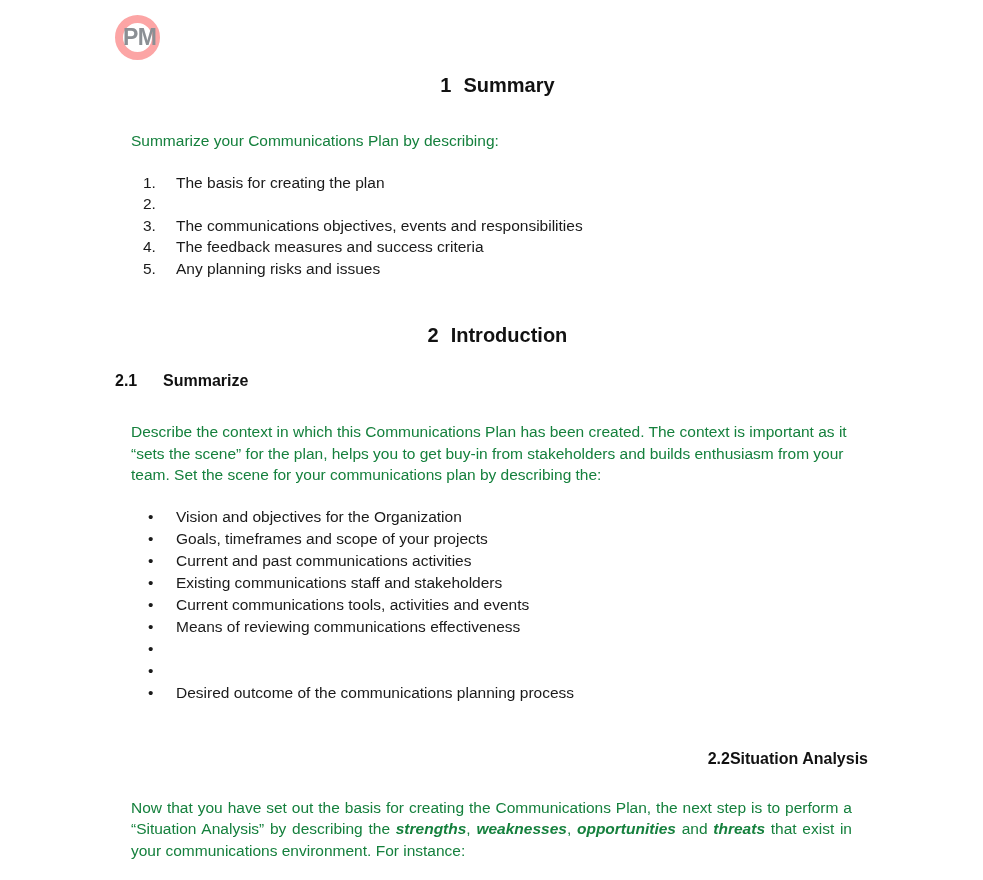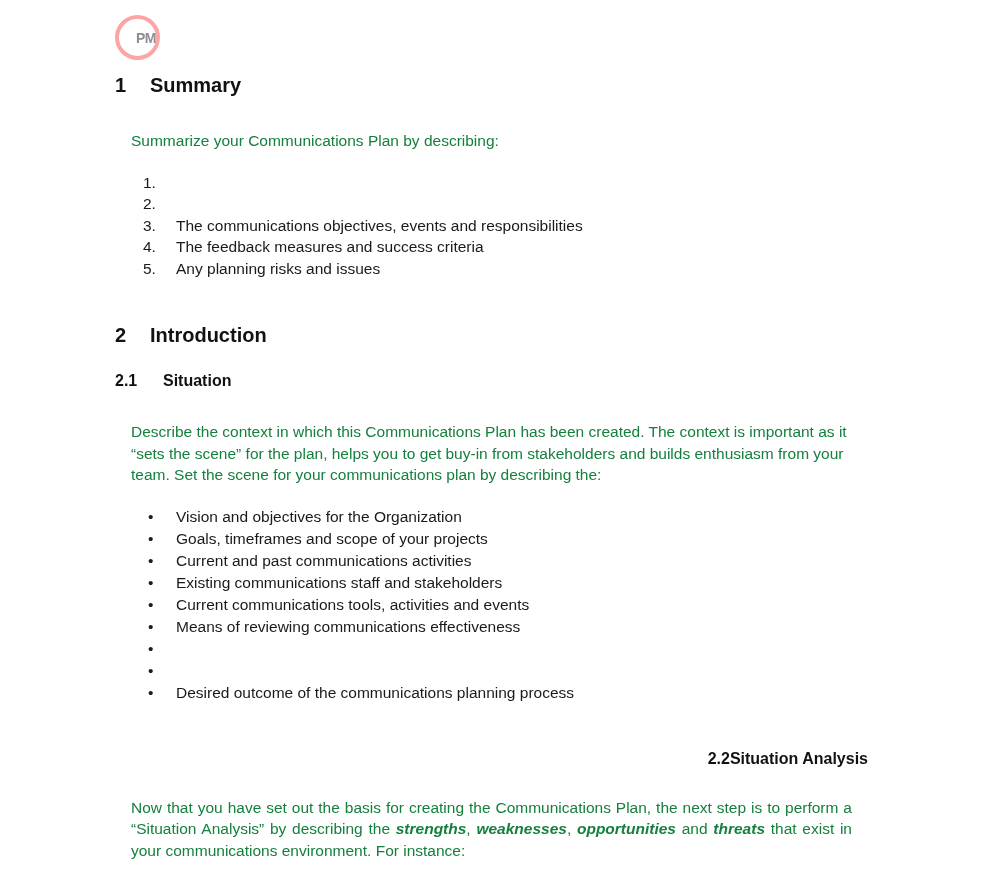--- a/index.html
+++ b/index.html
@@ -23,45 +23,46 @@
   
   .logo {
     display: flex;
     align-items: center;
     gap: 9px;
     height: 45px;
   }
   .logo-circle {
     width: 45px;
     height: 45px;
-    border: 4px solid #fca5a5;
+    border: 8px solid #fca5a5;
     border-radius: 50%;
     display: flex;
     align-items: center;
-    justify-content: flex-end;
-    font-weight: 700;
-    font-size: 14px;
+    justify-content: flex-start;
+    font-weight: 700;
+    font-size: 23px;
     letter-spacing: -0.5px;
     color: #8b8f94;
     flex: none;
   }
   .logo-wordmark {
     font-size: 23px;
     font-weight: 700;
     color: #8b8f94;
     letter-spacing: -0.2px;
   }
 
   
   .doc-h1 {
-    margin: 0;
+    margin: 16px;
     font-size: 20px;
     line-height: 24px;
     font-weight: 700;
     color: #121212;
+    text-align: center;
   }
   .doc-h1 .h-num { display: inline-block; width: 35px; }
   .doc-h2 {
     margin: 0;
     font-size: 16px;
     line-height: 19px;
     font-weight: 700;
     color: #121212;
   }
   .doc-h2 .h-num { display: inline-block; width: 48px; }
@@ -112,20 +113,21 @@
   <h1 class="doc-h1" id="h1-summary">
     <span class="h-num">1</span><span>Summary</span>
   </h1>
 
   <p class="body-text" id="p-summary-intro">Summarize your Communications Plan by describing:</p>
 
   <div class="num-list">
 
       <div class="list-row">
         <span class="marker">1.</span>
+        <span class="item-text">The basis for creating the plan</span>
       </div>
 
       <div class="list-row">
         <span class="marker">2.</span>
       </div>
 
       <div class="list-row">
         <span class="marker">3.</span>
         <span class="item-text">The communications objectives, events and responsibilities</span>
       </div>
@@ -139,21 +141,21 @@
         <span class="marker">5.</span>
         <span class="item-text">Any planning risks and issues</span>
       </div>
     </div>
 
   <h1 class="doc-h1" id="h1-introduction">
     <span class="h-num">2</span><span>Introduction</span>
   </h1>
 
   <h2 class="doc-h2" id="h2-background">
-    <span class="h-num">2.1</span><span>Situation</span>
+    <span class="h-num">2.1</span><span>Summarize</span>
   </h2>
 
   <p class="body-text" id="p-background">Describe the context in which this Communications Plan has been created. The context is important as it “sets the scene” for the plan, helps you to get buy-in from stakeholders and builds enthusiasm from your team. Set the scene for your communications plan by describing the:</p>
 
   <div class="bullet-list">
 
       <div class="list-row">
         <span class="marker">•</span>
         <span class="item-text">Vision and objectives for the Organization</span>
       </div>

